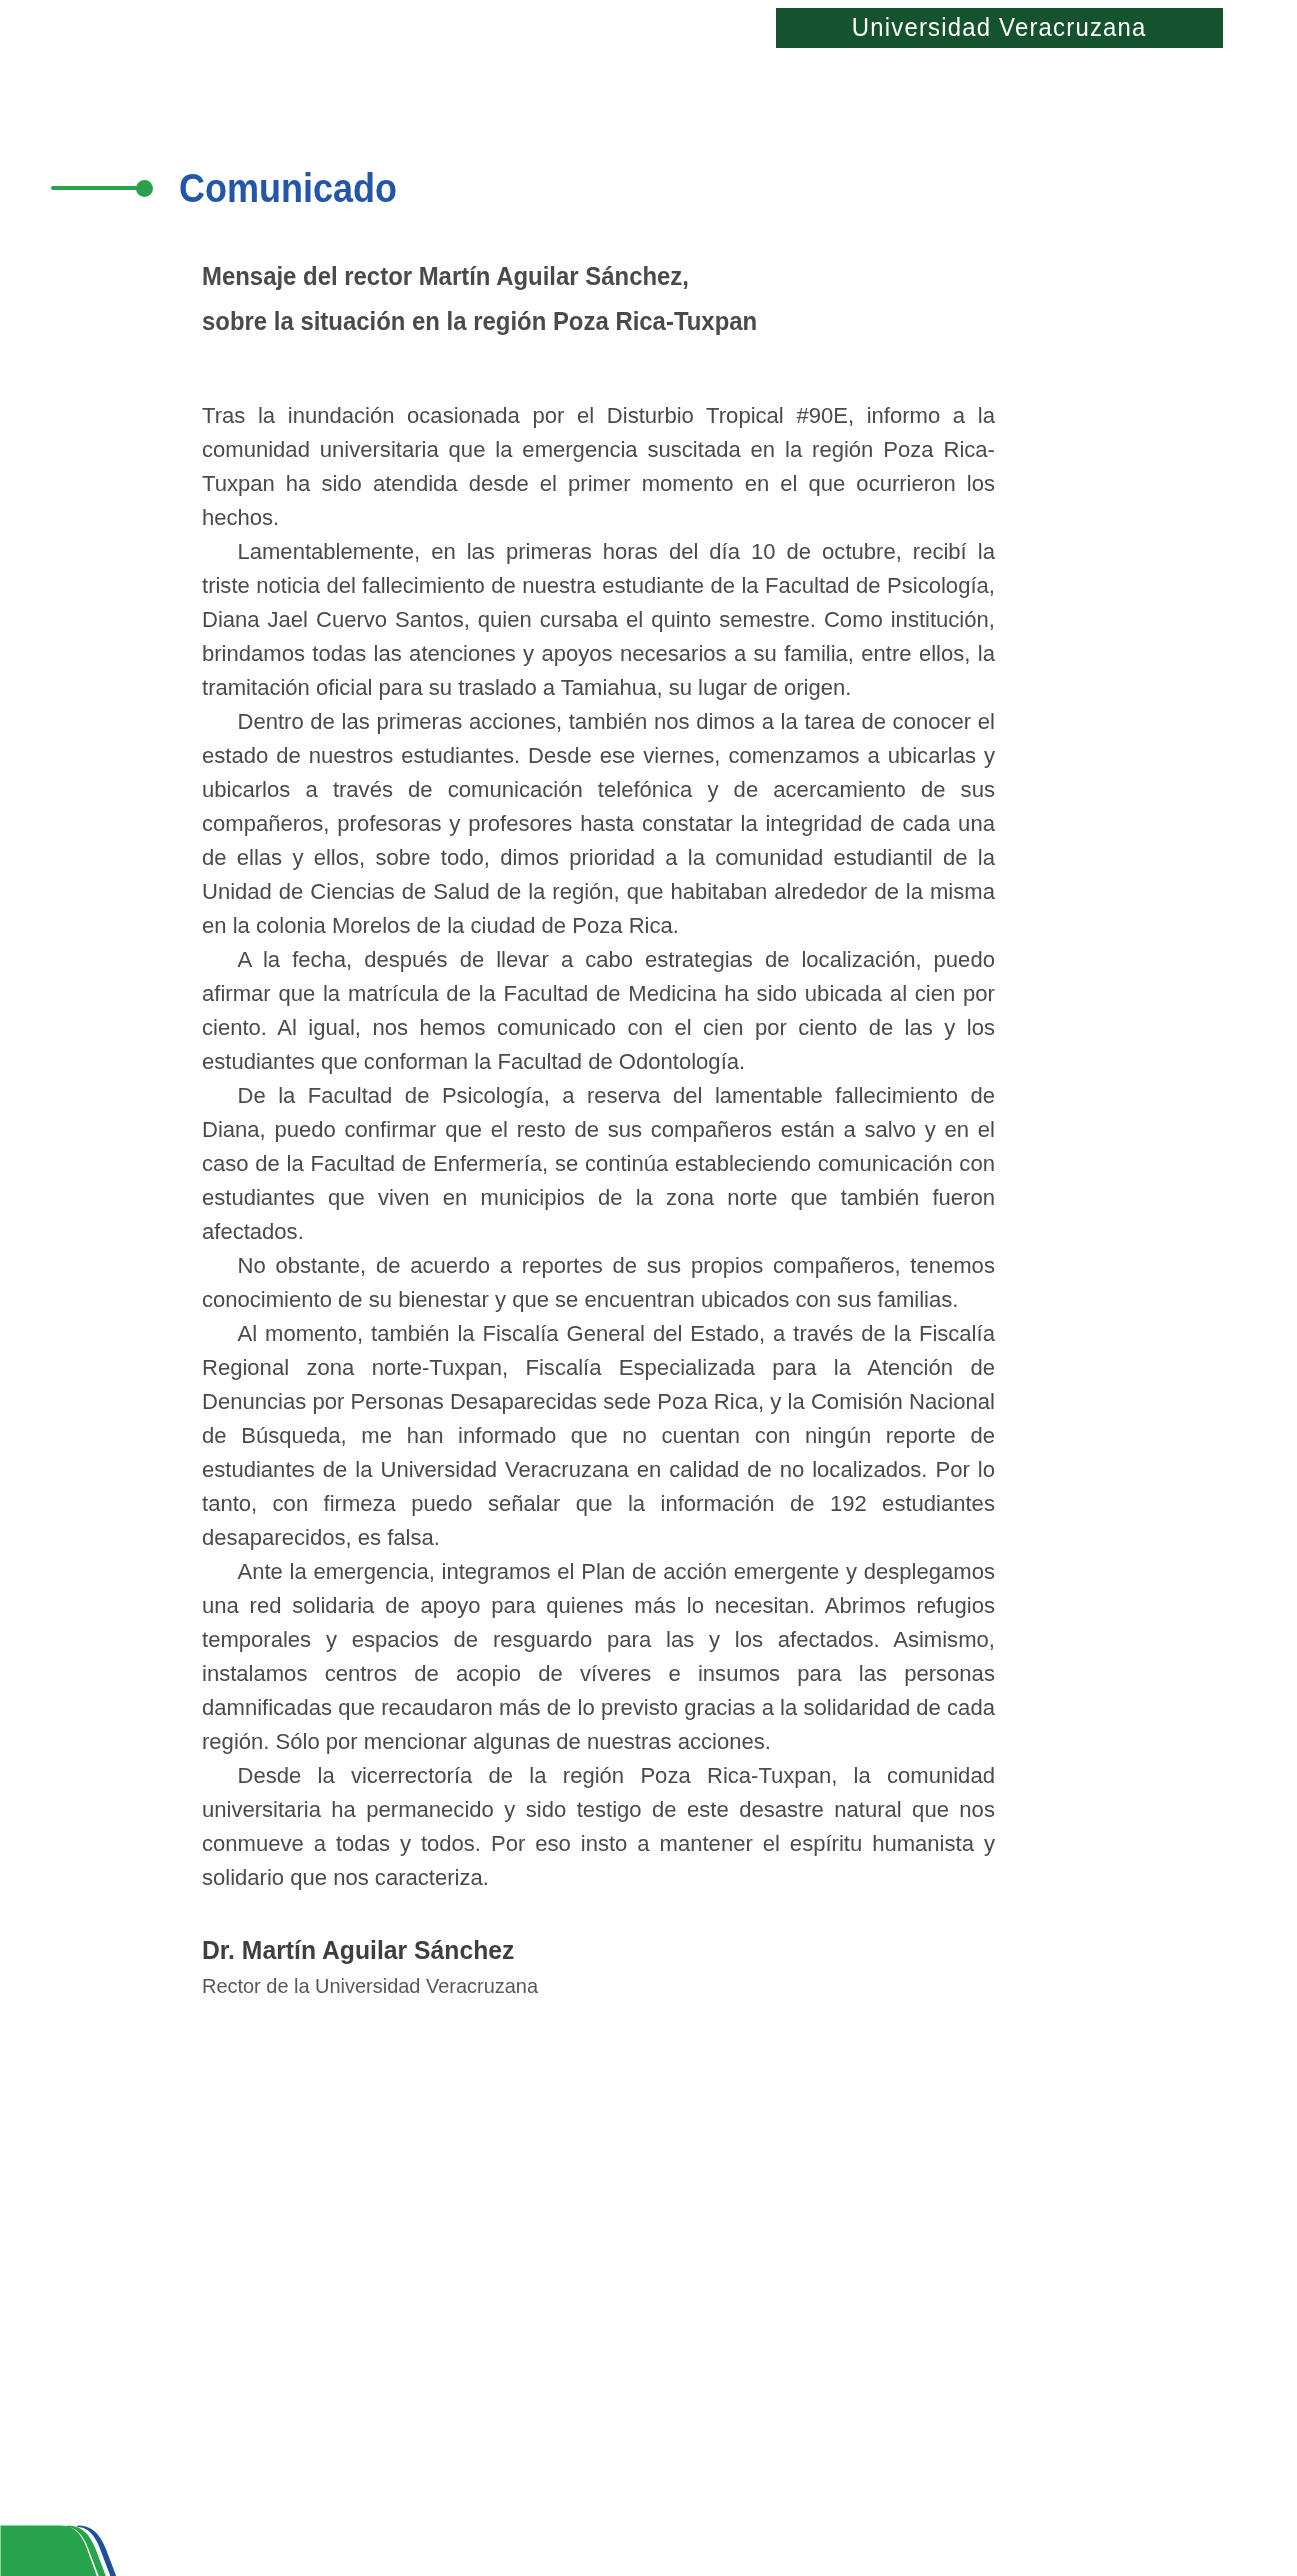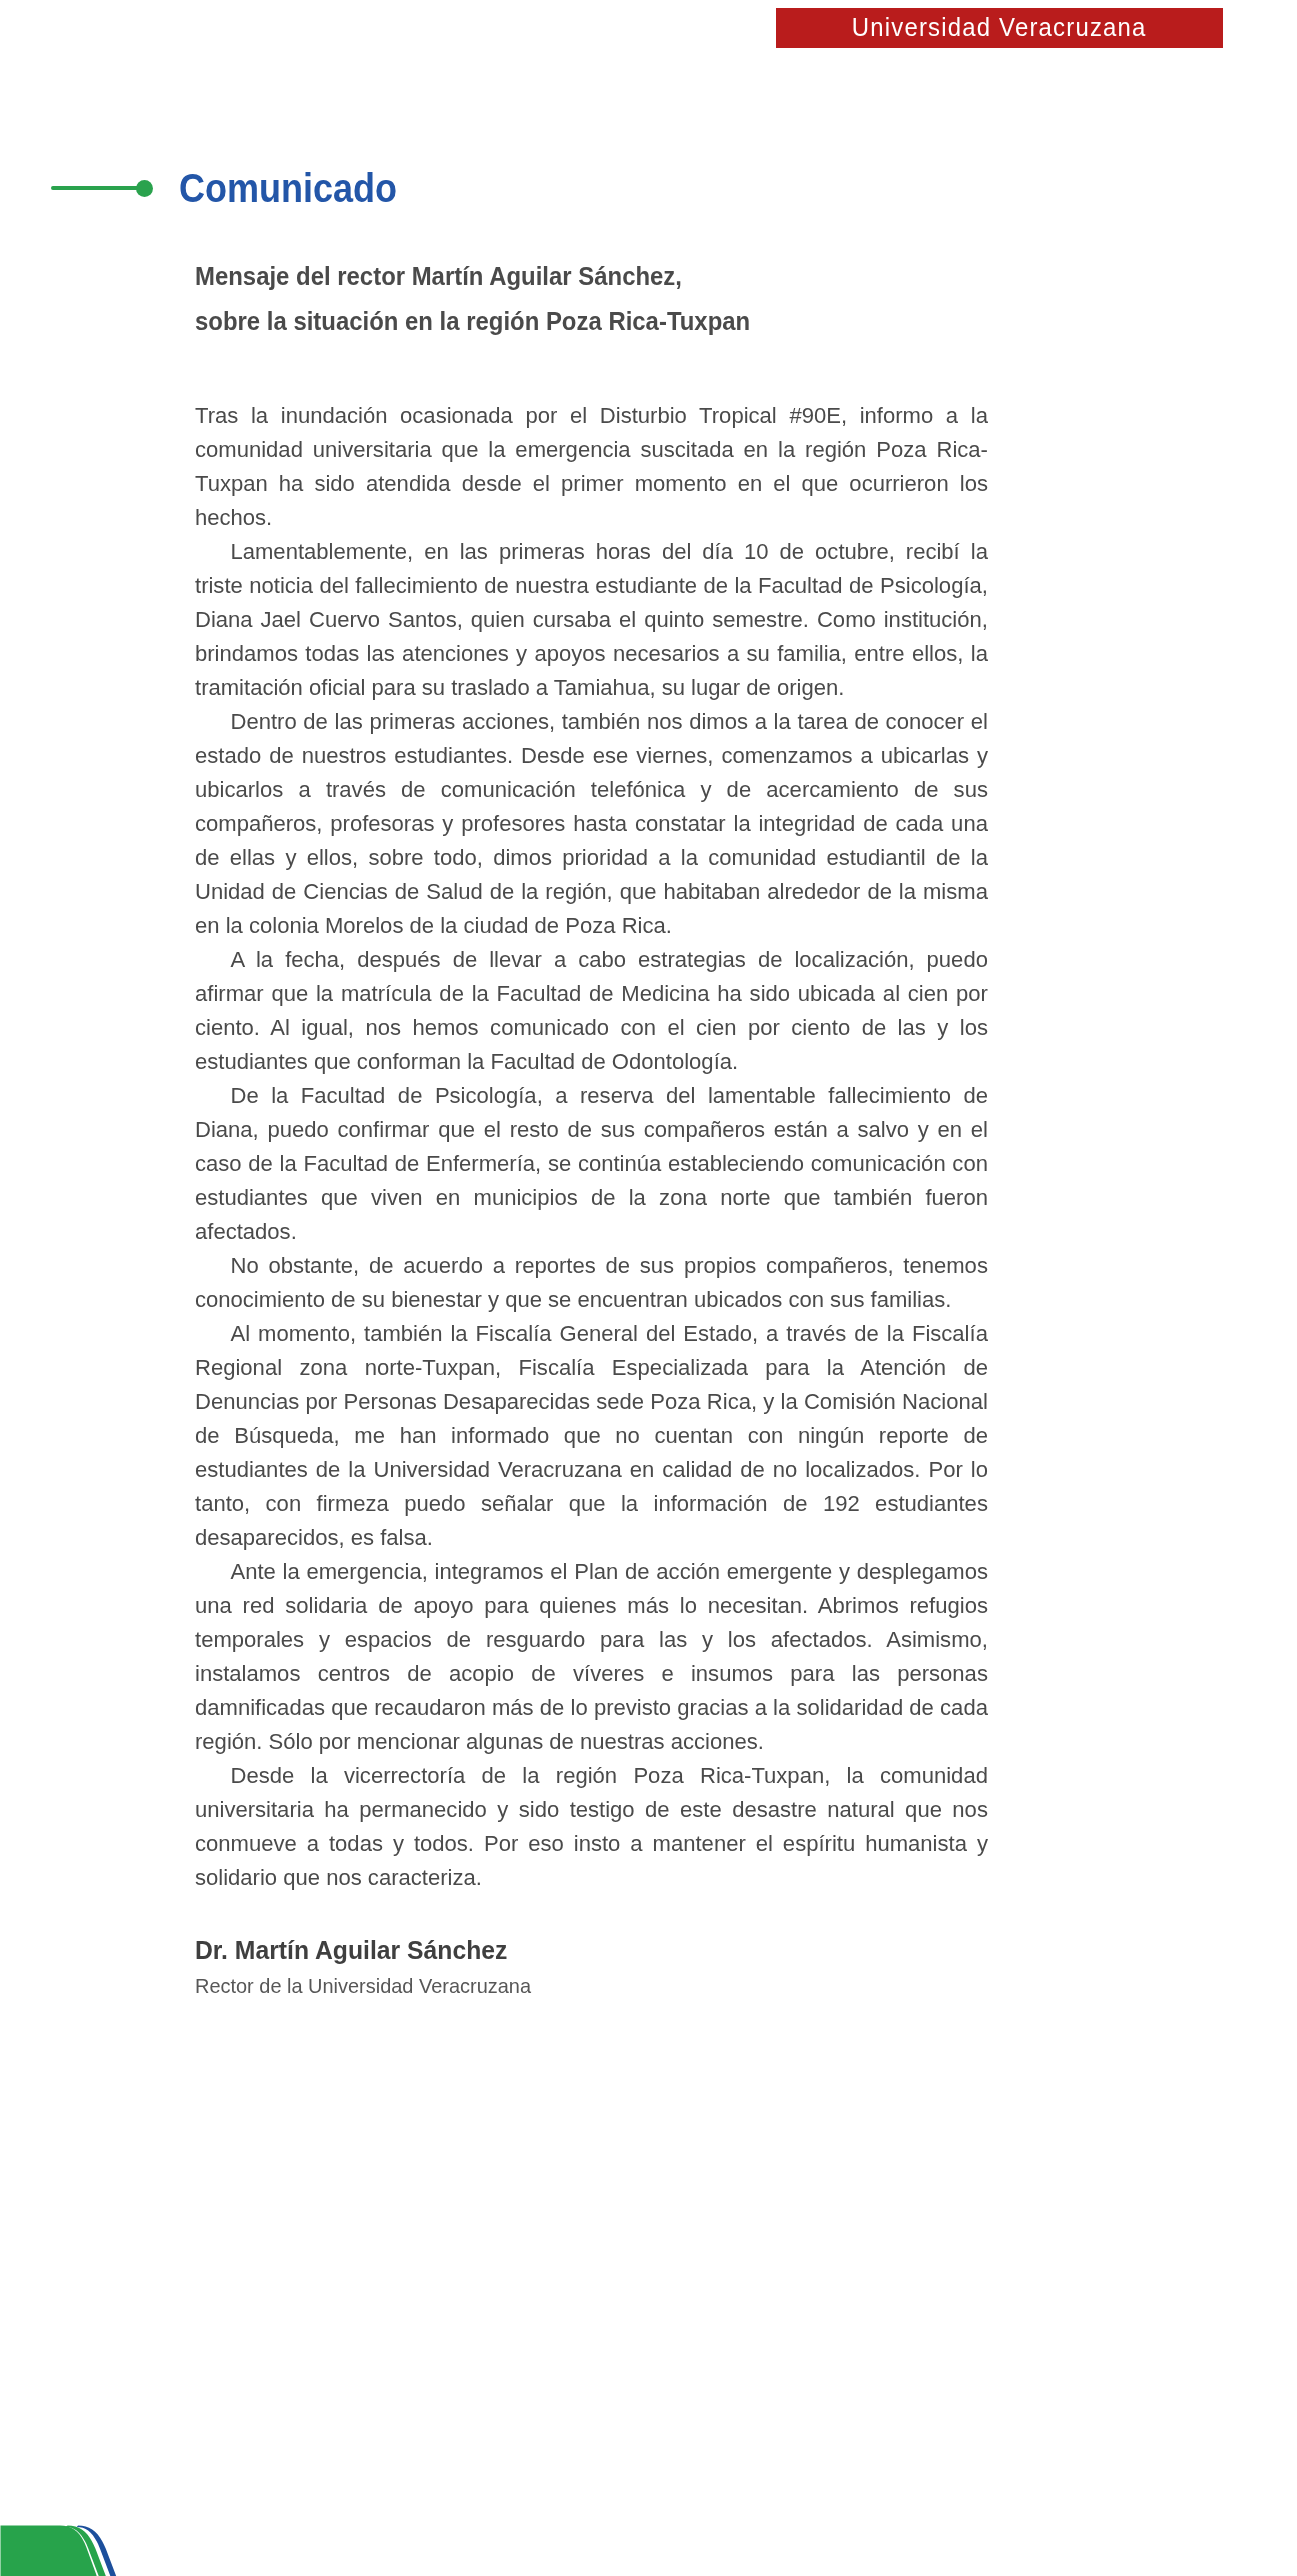--- a/index.html
+++ b/index.html
@@ -16,21 +16,21 @@
     color: #4a4a4a;
   }
 
   
   .masthead {
     position: absolute;
     top: 7.8px;
     left: 776px;
     width: 447px;
     height: 40px;
-    background: #b91c1c;
+    background: #14532d;
     display: flex;
     align-items: center;
     justify-content: center;
   }
   .masthead-text {
     color: #ffffff;
     font-size: 26px;
     font-weight: 400;
     letter-spacing: 1.3px;
     font-family: "Liberation Sans Narrow", "Liberation Sans", sans-serif;
@@ -68,21 +68,21 @@
     font-family: "Liberation Sans Narrow", "Liberation Sans", sans-serif;
     transform: scaleX(0.90);
     transform-origin: left center;
     line-height: 1;
     white-space: nowrap;
   }
 
   
   .column {
     position: absolute;
-    left: 195px;
+    left: 202px;
     top: 259px;
     width: 973px;
   }
 
   .subtitle {
     color: #4a4a4a;
     font-size: 26px;
     font-weight: bold;
     font-family: "Liberation Sans Narrow", "Liberation Sans", sans-serif;
     transform: scaleX(0.92);

